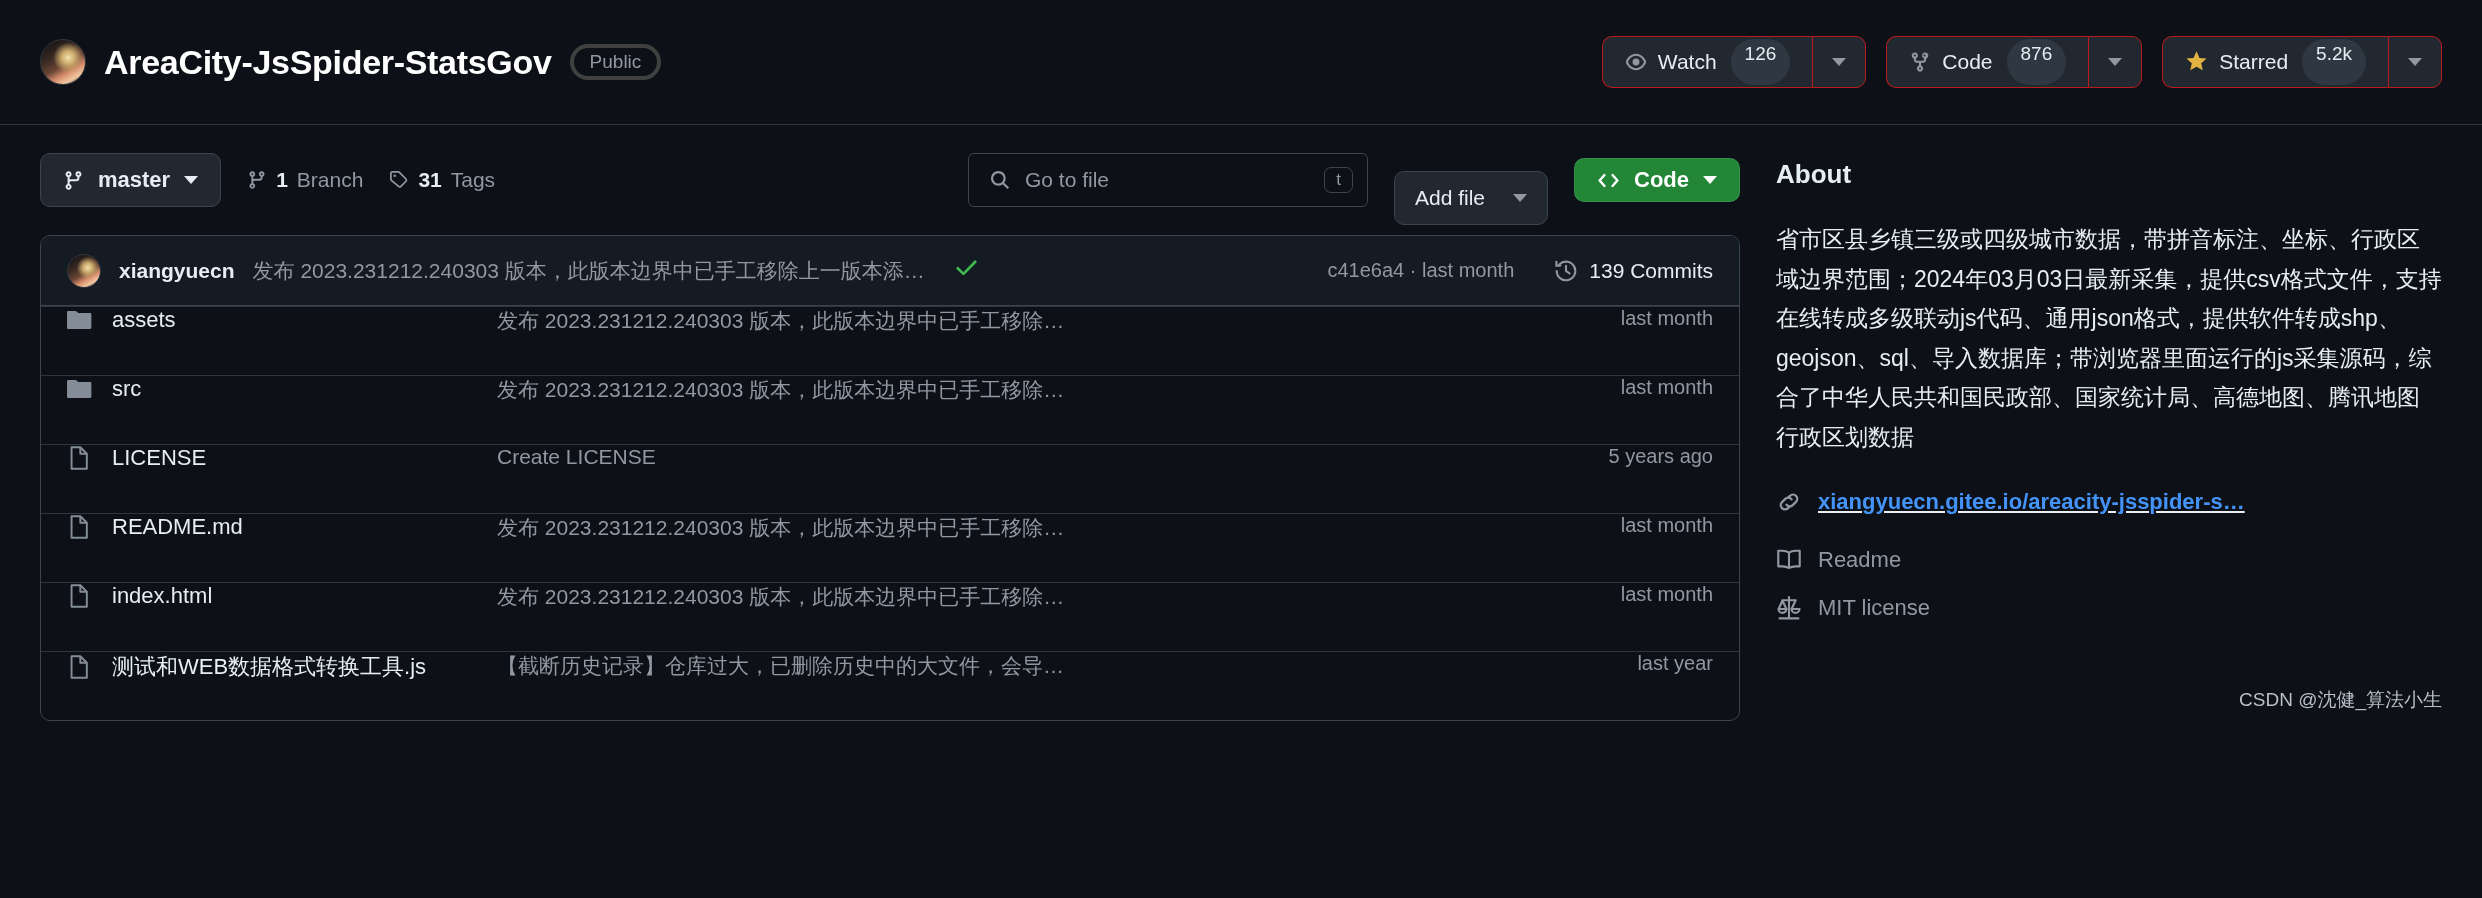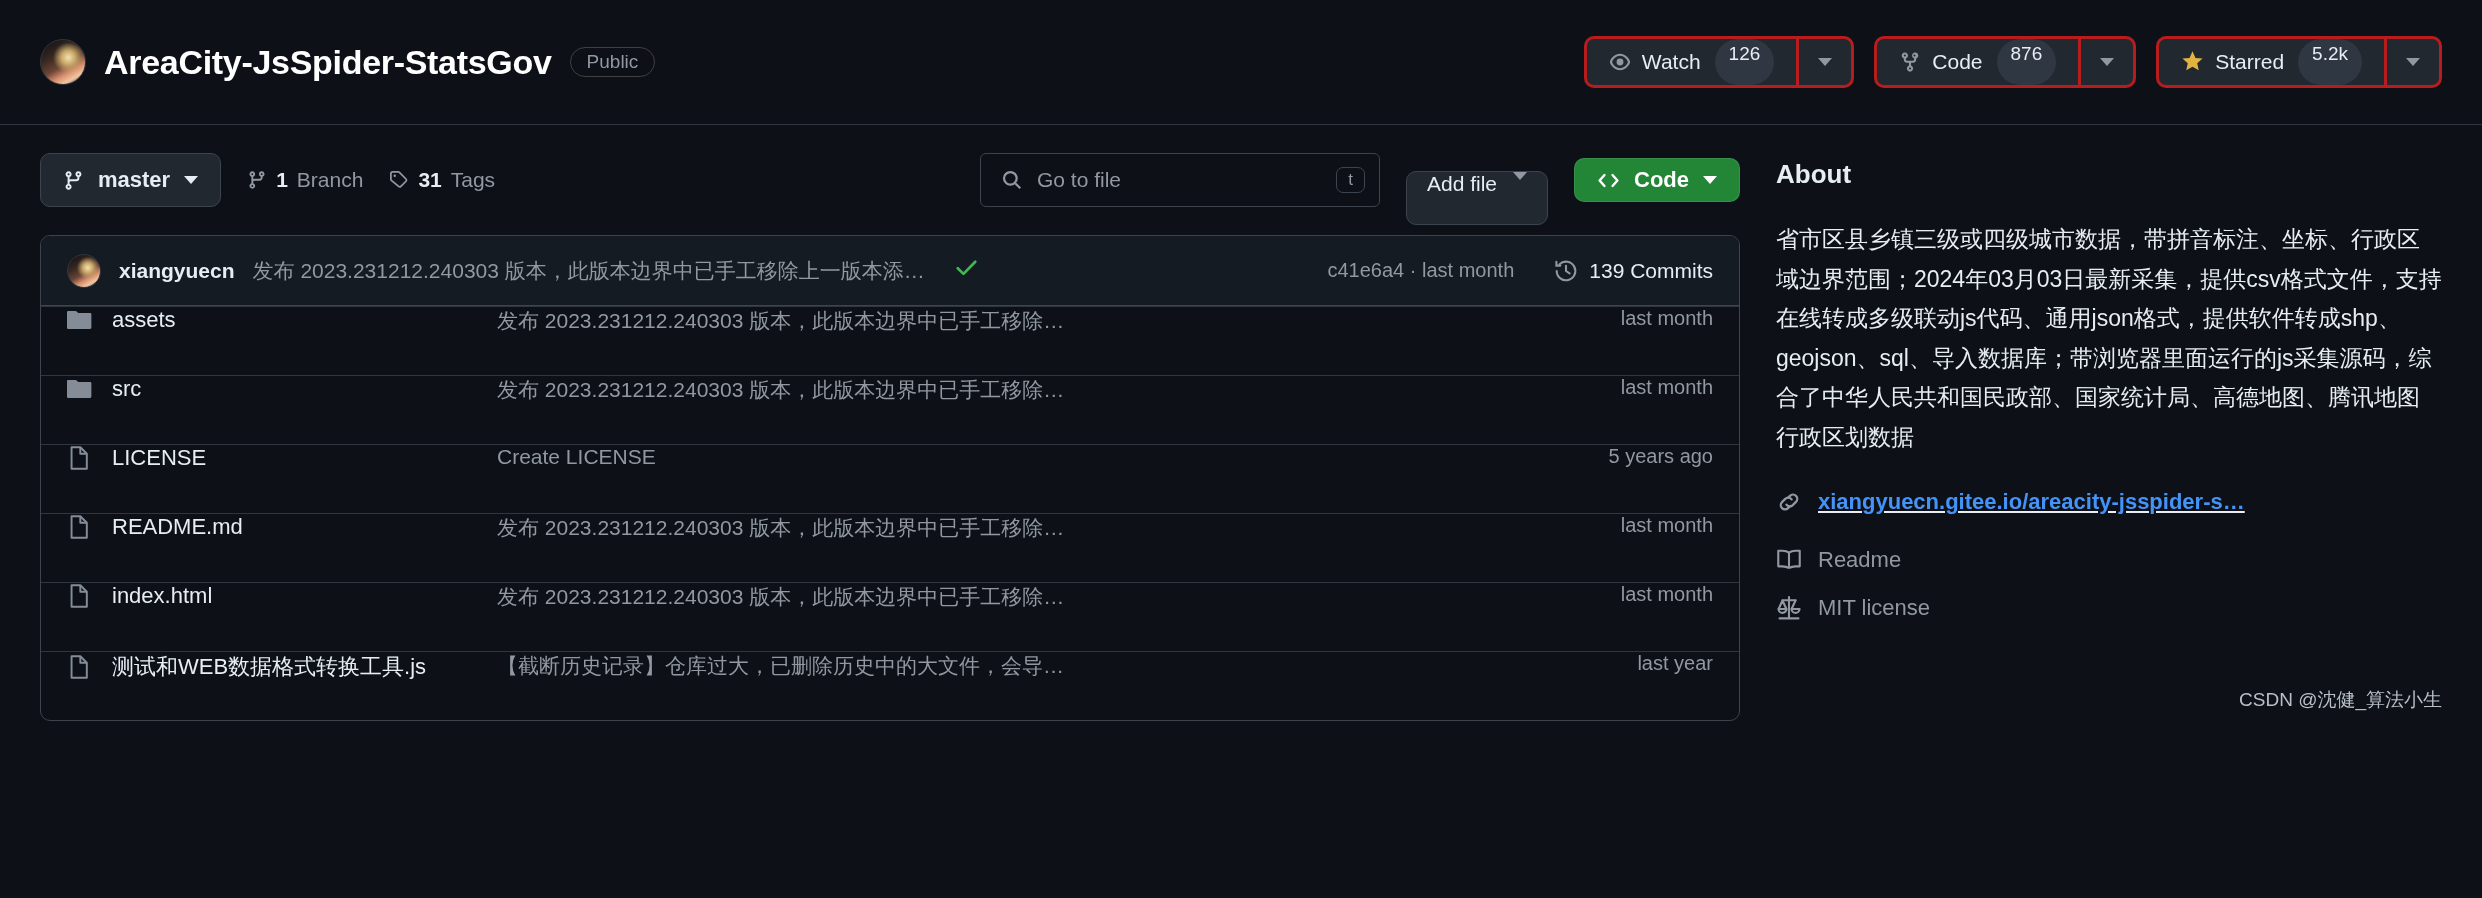--- a/index.html
+++ b/index.html
@@ -28,32 +28,32 @@
       linear-gradient(150deg, #0b0c10 0%, #3a2a23 35%, #6b4535 55%, #d98f6e 70%, #f0c6a0 82%, #3b2b24 100%);
     border: 1px solid #30363d;
     flex: 0 0 auto;
   }
   .repo-name {
     font-size: 34px; font-weight: bold; color: #ffffff; letter-spacing: -0.3px;
     white-space: nowrap;
   }
   .visibility-badge {
     font-size: 19px; color: #9198a1;
-    border: 1px solid #404040; border-radius: 999px;
+    border: 4px solid #404040; border-radius: 999px;
     padding: 4px 16px 5px; line-height: 1;
     white-space: nowrap;
   }
 
   .header-actions {
     position: absolute; right: 40px; top: 50%; transform: translateY(-50%);
     display: flex; align-items: center; gap: 20px;
   }
   .btn-group { display: flex; align-items: stretch; }
   .btn {
-    background: #212830; border: 3px solid #b91c1c; color: #e6edf3;
+    background: #212830; border: 1px solid #b91c1c; color: #e6edf3;
     font-size: 21px; font-family: inherit;
     display: flex; align-items: center; gap: 11px;
     padding: 0 22px; height: 52px; border-radius: 10px;
     white-space: nowrap; cursor: pointer;
   }
   .btn-group .btn-main { border-radius: 10px 0 0 10px; border-right: none; }
   .btn-group .btn-caret {
     border-radius: 0 10px 10px 0;
     padding: 0 19px;
   }
@@ -97,21 +97,21 @@
     display: flex; align-items: center; gap: 14px; padding: 0 14px 0 20px;
     cursor: text;
   }
   .search-input-text { flex: 1; font-size: 21px; color: #9198a1; }
   .kbd {
     border: 1px solid #3d444d; border-radius: 7px;
     font-size: 17px; color: #9198a1; padding: 3px 11px 4px; line-height: 1;
   }
   .addfile-btn {
     height: 54px; background: #212830; border: 1px solid #3d444d; border-radius: 10px;
-    display: flex; align-items: flex-start; gap: 16px; padding: 0 20px;
+    display: flex; align-items: center; gap: 28px; padding: 0 20px;
     font-size: 21px; color: #e6edf3; cursor: pointer; white-space: nowrap; margin-top: 36px;
   }
   .code-btn {
     height: 44px; background: #238636; border: 1px solid rgba(240,246,252,0.1);
     border-radius: 10px;
     display: flex; align-items: center; gap: 14px; padding: 0 22px;
     font-size: 22px; font-weight: bold; color: #ffffff; cursor: pointer;
     white-space: nowrap;
   }
 

